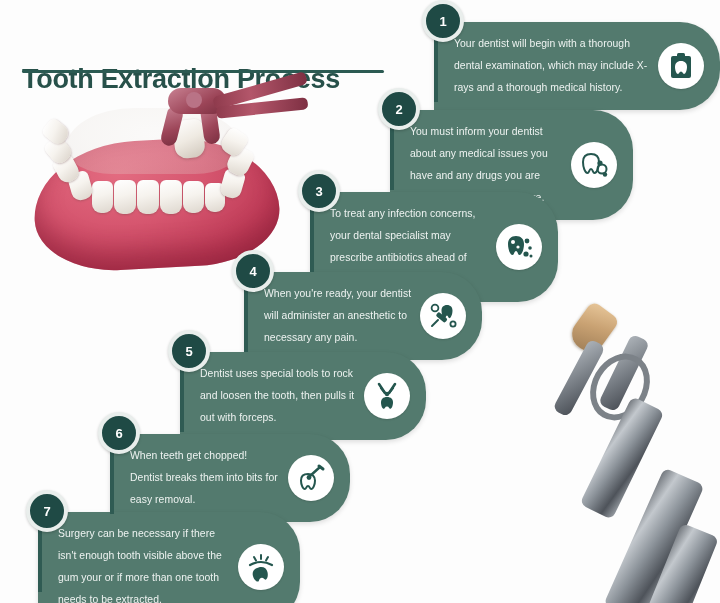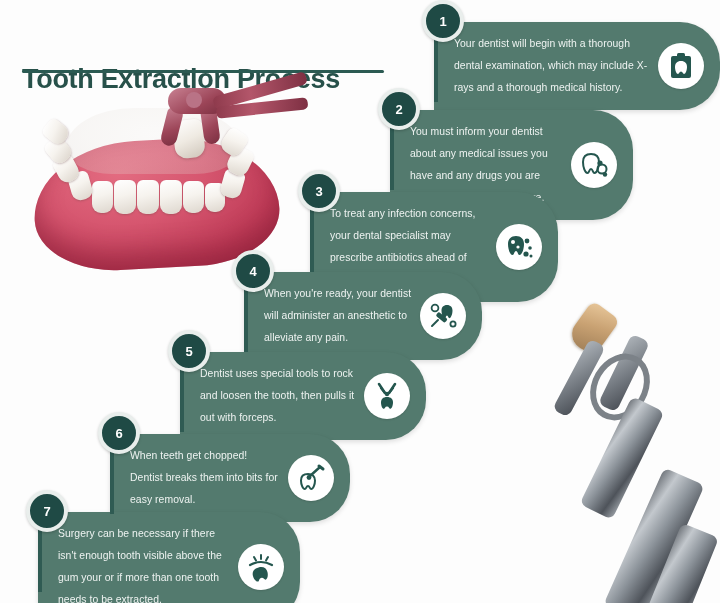--- a/index.html
+++ b/index.html
@@ -225,21 +225,21 @@
           <circle cx="27" cy="24" r="1.5" fill="#24564e"></circle>
         </svg>
       </div>
     </div>
   </div>
 
   <div class="step" style="left:244px;top:272px;width:238px;">
     <div class="card">
       <div class="stem"></div>
       <div class="badge">4</div>
-      <div class="card-text">When you're ready, your dentist will administer an anesthetic to alleviate any pain.</div>
+      <div class="card-text">When you're ready, your dentist will administer an anesthetic to necessary any pain.</div>
       <div class="icon-wrap">
         <svg width="30" height="30" viewBox="0 0 30 30">
           <path d="M19 4 c-3.5 0 -5.5 2.2 -5.5 5.6 c0 3.5 1.4 7.6 3.1 7.6 c1.3 0 1.1 -2.8 2.4 -2.8 c1.3 0 1.2 2.8 2.4 2.8 c1.7 0 3.1 -4.1 3.1 -7.6 c0 -3.4 -2 -5.6 -5.5 -5.6 z" fill="#24564e"></path>
           <rect x="8" y="14" width="12" height="5" rx="2" fill="#24564e" transform="rotate(40 14 16)"></rect>
           <line x1="4" y1="25" x2="10" y2="19" stroke="#24564e" stroke-width="2" stroke-linecap="round"></line>
           <circle cx="7" cy="7" r="3.4" fill="none" stroke="#24564e" stroke-width="1.8"></circle>
           <circle cx="25" cy="23" r="2.6" fill="none" stroke="#24564e" stroke-width="1.8"></circle>
         </svg>
       </div>
     </div>

